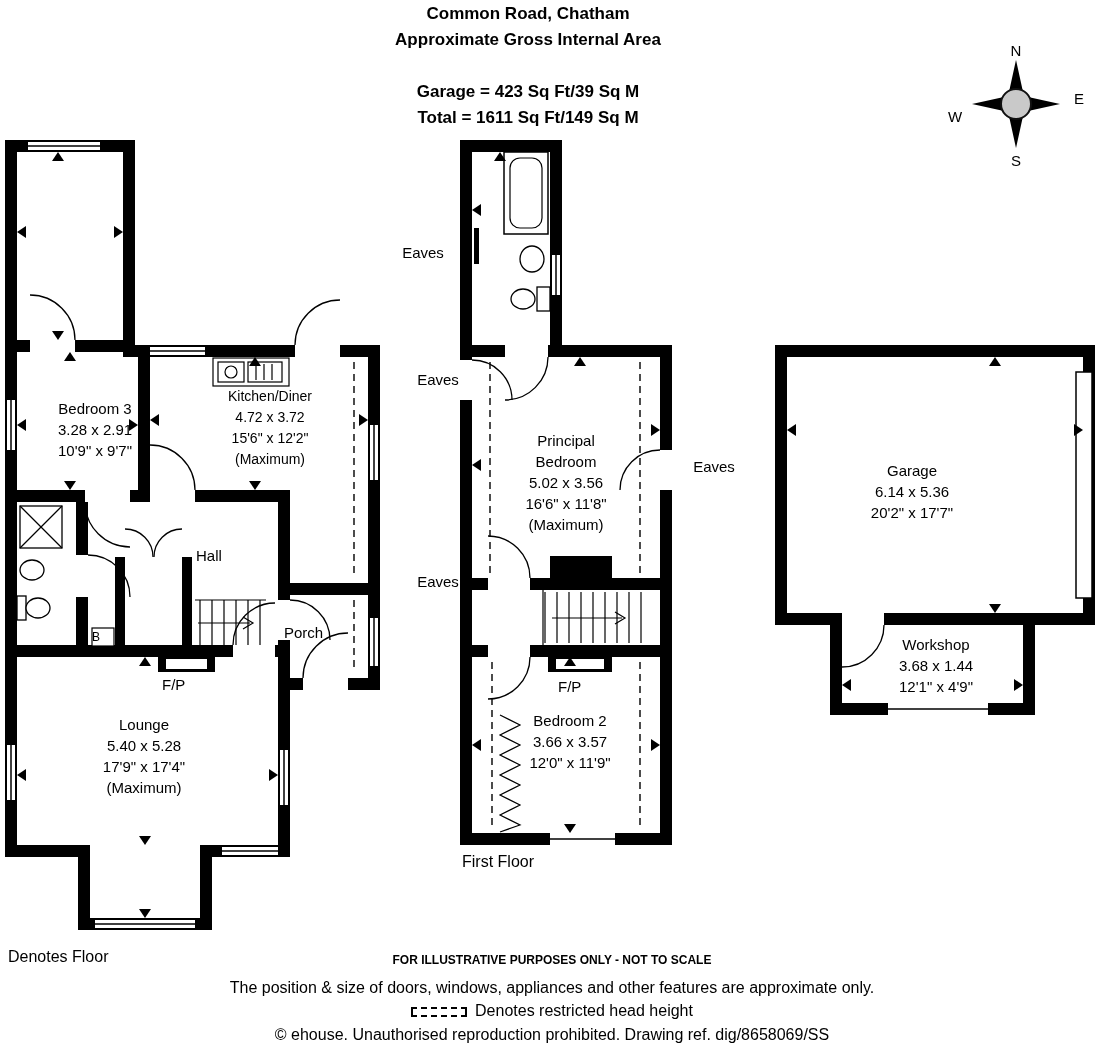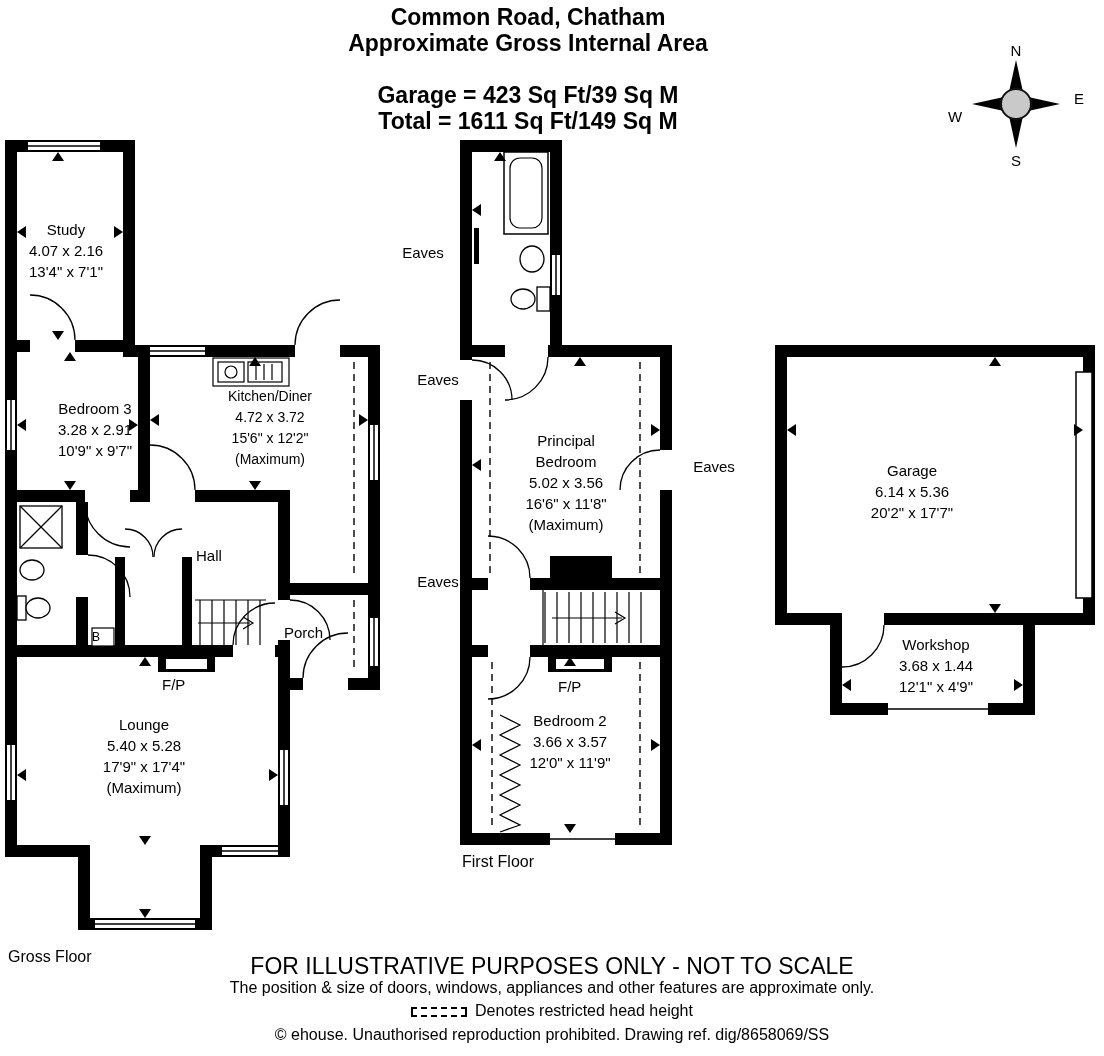--- a/index.html
+++ b/index.html
@@ -1,29 +1,29 @@
 <!DOCTYPE html>
 <html><head>
 <meta charset="utf-8">
 <style>
   *{margin:0;padding:0;box-sizing:border-box}
   html,body{background:#fff}
   .page{position:relative;width:1104px;height:1056px;background:#fff;
         font-family:"Liberation Sans",sans-serif;color:#000;overflow:hidden}
   svg{position:absolute;left:0;top:0}
-  .hdr{position:absolute;left:0;width:1056px;text-align:center;font-weight:bold;font-size:23px}
+  .hdr{position:absolute;left:0;width:1056px;text-align:center;font-weight:bold;font-size:17px}
   .room{position:absolute;text-align:center;font-size:15px;line-height:21px}
   .room.small{font-size:14px;line-height:21px}
   .tag{position:absolute;text-align:left;font-size:15px}
   .tag.tiny{font-size:12px}
   .floorname{position:absolute;font-size:16px;font-weight:normal}
   .eaves{position:absolute;width:76px;text-align:center;font-size:15px}
   .cletter{position:absolute;width:30px;text-align:center;font-size:15px}
   .ftr{position:absolute;left:27px;width:1050px;text-align:center;font-size:16px}
-  .ftr.bold{font-weight:normal;font-size:23px}
+  .ftr.bold{font-weight:bold;font-size:12px}
   .legend-box{display:inline-block;width:56px;height:10px;border:2px dashed #000;
               margin-right:8px;vertical-align:middle}
 </style>
 </head>
 <body>
 
 <div class="page">
 
 <svg width="1104" height="1056" viewBox="0 0 1104 1056">
 
@@ -312,25 +312,20 @@
 <div class="hdr" style="top:4px">Common Road, Chatham</div>
 <div class="hdr" style="top:30px">Approximate Gross Internal Area</div>
 <div class="hdr" style="top:82px">Garage = 423 Sq Ft/39 Sq M</div>
 <div class="hdr" style="top:108px">Total = 1611 Sq Ft/149 Sq M</div>
 
 <div class="cletter" style="left:1001px;top:42px">N</div>
 <div class="cletter" style="left:1064px;top:90px">E</div>
 <div class="cletter" style="left:1001px;top:152px">S</div>
 <div class="cletter" style="left:940px;top:108px">W</div>
 
-<div class="room" style="left:6px;top:219px;width:120px">
-  <div>Study</div>
-  <div>4.07 x 2.16</div>
-  <div>13'4" x 7'1"</div>
-</div>
 <div class="room" style="left:25px;top:398px;width:140px">
   <div>Bedroom 3</div>
   <div>3.28 x 2.91</div>
   <div>10'9" x 9'7"</div>
 </div>
 <div class="room small" style="left:200px;top:386px;width:140px">
   <div>Kitchen/Diner</div>
   <div>4.72 x 3.72</div>
   <div>15'6" x 12'2"</div>
   <div>(Maximum)</div>
@@ -338,21 +333,21 @@
 <div class="tag" style="left:196px;top:547px;width:64px">Hall</div>
 <div class="tag" style="left:284px;top:624px;width:64px">Porch</div>
 <div class="tag" style="left:162px;top:676px;width:50px">F/P</div>
 <div class="tag tiny" style="left:92px;top:630px;width:22px">B</div>
 <div class="room" style="left:64px;top:714px;width:160px">
   <div>Lounge</div>
   <div>5.40 x 5.28</div>
   <div>17'9" x 17'4"</div>
   <div>(Maximum)</div>
 </div>
-<div class="floorname" style="left:8px;top:948px">Gross Floor</div>
+<div class="floorname" style="left:8px;top:948px">Denotes Floor</div>
 
 <div class="room" style="left:486px;top:430px;width:160px">
   <div>Principal</div>
   <div>Bedroom</div>
   <div>5.02 x 3.56</div>
   <div>16'6" x 11'8"</div>
   <div>(Maximum)</div>
 </div>
 <div class="room" style="left:490px;top:710px;width:160px">
   <div>Bedroom 2</div>

